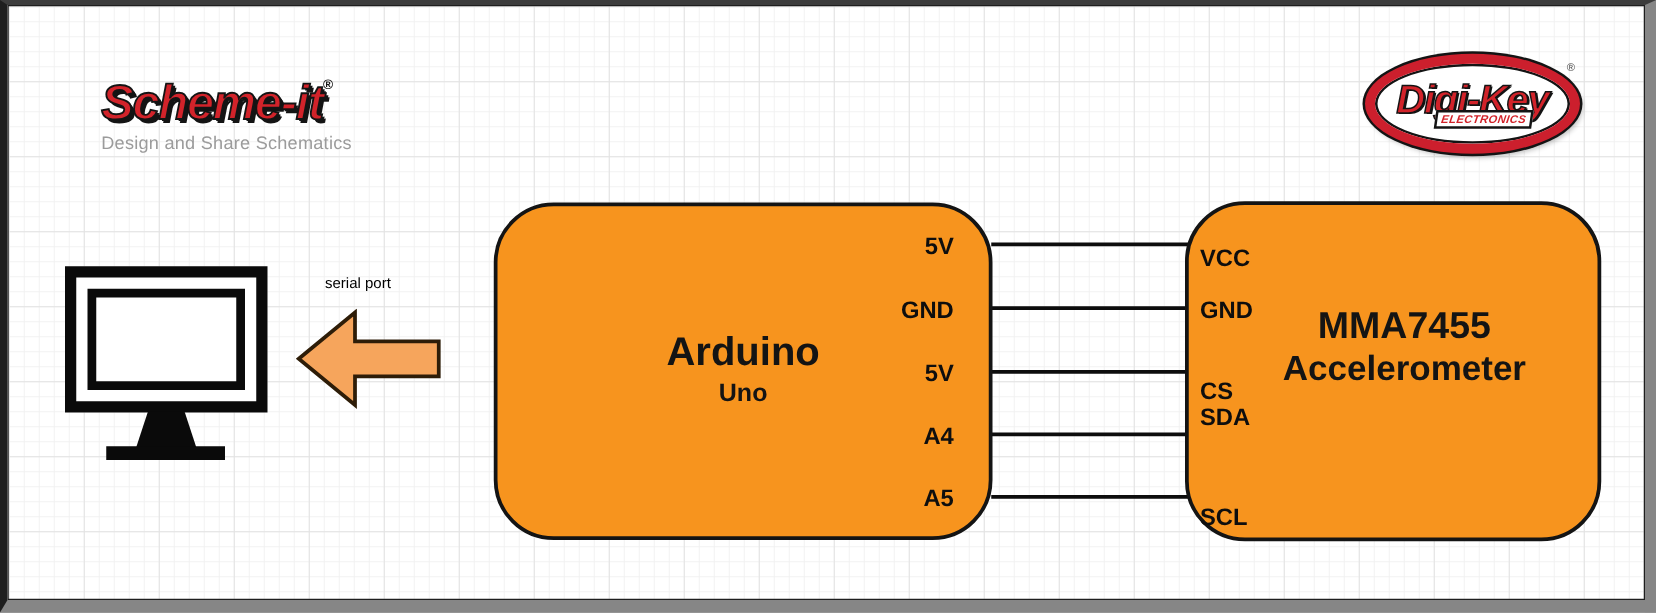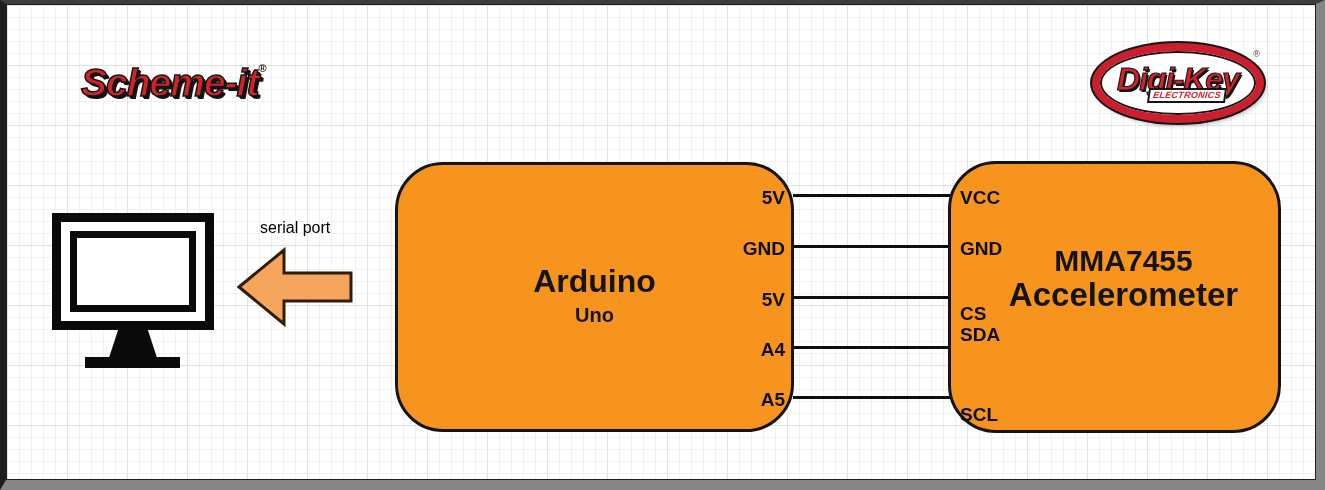--- a/index.html
+++ b/index.html
@@ -85,61 +85,62 @@
   }
   .monitor-inner { position: absolute; inset: 9px; border: 7px solid #0a0a0a; background: #ffffff; }
   .monitor-stand {
     position: absolute; left: 98px; top: 324px; width: 56px; height: 29px;
     background: #0a0a0a;
     clip-path: polygon(24% 0, 76% 0, 93% 100%, 7% 100%);
   }
   .monitor-base { position: absolute; left: 78px; top: 352px; width: 95px; height: 11px; background: #0a0a0a; }
 
   
-  .serial-label { position: absolute; left: 253px; top: 214px; font-size: 16px; color: #000; white-space: nowrap; }
+  .serial-label { position: absolute; left: 253px; top: 214px; font-size: 12px; color: #000; white-space: nowrap; }
   .serial-arrow { position: absolute; left: 229px; top: 242px; }
 
   
   .block {
     position: absolute;
     background: #f7941e;
     border: 3px solid #141414;
     border-radius: 48px;
   }
   .block-arduino { left: 388px; top: 157px; width: 399px; height: 270px; }
   .block-mma { left: 941px; top: 156px; width: 333px; height: 272px; }
   .block-title {
     position: absolute; inset: 0;
     display: flex; flex-direction: column; align-items: center; justify-content: center;
     color: #141414; font-weight: bold; text-align: center;
   }
   .block-mma .block-title { padding-left: 18px; padding-bottom: 40px; align-items: center; }
   .title-main { font-size: 32px; line-height: 36px; }
   .title-sub { font-size: 20px; line-height: 32px; }
   .block-mma .title-main { font-size: 30px; line-height: 36px; }
-  .block-mma .title-sub { font-size: 33px; line-height: 32px; }
+  .block-mma .title-sub { font-size: 28px; line-height: 32px; }
 
   .pin {
     position: absolute; font-weight: bold; font-size: 19px; line-height: 22px; color: #0e0e0e;
     white-space: nowrap;
   }
-  .pin-r { right: 6px; text-align: right; }
+  .pin-r { right: 28px; text-align: right; }
   .pin-l { left: 9px; }
 
   
   .wire { position: absolute; left: 786px; width: 158px; height: 3px; background: #0d0d0d; }
 </style>
 </head>
 <body>
 
 <div class="frame">
   <div class="canvas">
 
     <div class="schemeit">
       <div class="si-word"><span>Scheme-it</span><span class="si-reg">®</span></div>
+      <div class="si-tag">Design and Share Schematics</div>
     </div>
 
     <div class="digikey">
       <div class="dk-word">Digi-Key</div>
       <div class="dk-sub">ELECTRONICS</div>
       <div class="dk-reg">®</div>
     </div>
 
     <div>
       <div class="monitor-outer">
@@ -170,21 +171,21 @@
       <div class="pin pin-r" style="top:124px">5V</div>
       <div class="pin pin-r" style="top:174px">A4</div>
       <div class="pin pin-r" style="top:224px">A5</div>
     </div>
 
     <div class="block block-mma">
       <div class="block-title">
         <div class="title-main">MMA7455</div>
         <div class="title-sub">Accelerometer</div>
       </div>
-      <div class="pin pin-l" style="top:23px">VCC</div>
+      <div class="pin pin-l" style="top:33px">VCC</div>
       <div class="pin pin-l" style="top:74px">GND</div>
       <div class="pin pin-l" style="top:139px">CS</div>
       <div class="pin pin-l" style="top:160px">SDA</div>
       <div class="pin pin-l" style="top:240px">SCL</div>
     </div>
 
   </div>
 </div>
 
 </body></html>

